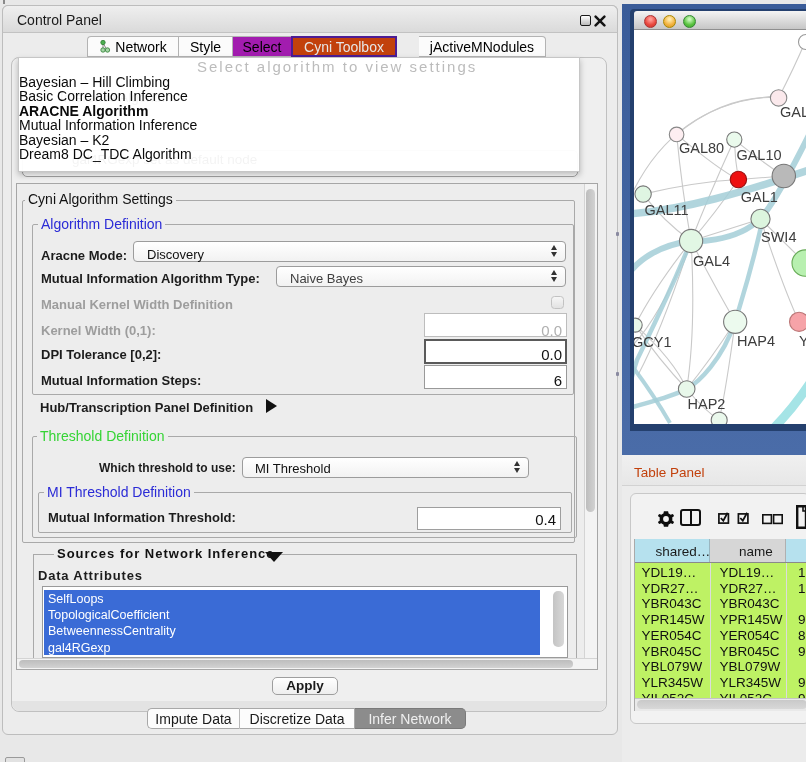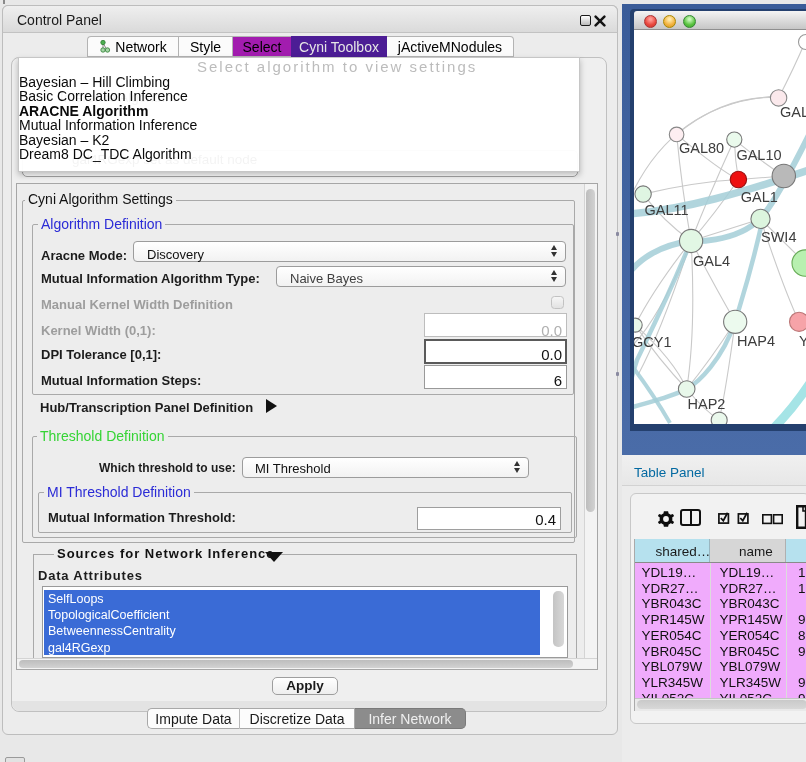--- a/index.html
+++ b/index.html
@@ -34,22 +34,22 @@
       <line x1="4" y1="3" x2="8" y2="10" stroke="#888" stroke-width="1"></line>
       <line x1="4" y1="3" x2="4" y2="10" stroke="#888" stroke-width="1"></line>
       <circle cx="4" cy="2.5" r="2.2" fill="#4caf50" stroke="#2e7d32" stroke-width="0.8"></circle>
       <circle cx="4" cy="10" r="2.2" fill="#a5d6a7" stroke="#2e7d32" stroke-width="0.8"></circle>
       <circle cx="8.5" cy="10" r="2.2" fill="#a5d6a7" stroke="#2e7d32" stroke-width="0.8"></circle>
     </svg>
     <span>Network</span>
     </div>
   <div style="width:54px;background:#fbfbfb;border:1px solid #b3b3b3;border-right:none;box-sizing:border-box;display:flex;align-items:center;justify-content:center;">Style</div>
   <div style="width:59px;background:#a21caf;border:1px solid #b3b3b3;border-right:none;box-sizing:border-box;display:flex;align-items:center;justify-content:center;">Select</div>
-  <div style="width:96px;background:#4c1d95;border:5px solid #4c1d95;box-sizing:border-box;display:flex;align-items:center;justify-content:center;color:#e6e6e6;">Cyni Toolbox</div>
-  <div style="width:127px;background:#fbfbfb;border:1px solid #b3b3b3;border-left:none;border-radius:0 4px 0 0;box-sizing:border-box;display:flex;align-items:center;justify-content:center;">jActiveMNodules</div>
+  <div style="width:106px;background:#c2410c;border:2px solid #4c1d95;box-sizing:border-box;display:flex;align-items:center;justify-content:center;color:#e6e6e6;">Cyni Toolbox</div>
+  <div style="width:127px;background:#fbfbfb;border:1px solid #b3b3b3;border-left:none;border-radius:0 4px 0 0;box-sizing:border-box;display:flex;align-items:center;justify-content:center;margin-left:22px;">jActiveMNodules</div>
 </div>
 
 <div class="abs" style="left:11px;top:57px;width:596px;height:655px;background:#efefef;border:1px solid #c0c0c0;border-radius:8px;box-sizing:border-box;"></div>
 <div class="abs" style="left:12px;top:701px;width:594px;height:10px;background:#e3e3e3;border-radius:0 0 8px 8px;"></div>
 
 <div class="abs" style="left:22px;top:150px;width:556px;height:27px;border:1px solid #a2a2a2;border-radius:5px;background:#fcfcfc;box-sizing:border-box;"></div>
 
 <div class="abs" style="left:16px;top:183px;width:582px;height:487px;border:1px solid #a6a6a6;background:#ededed;box-sizing:border-box;"></div>
 
 <div class="abs" style="left:584px;top:184px;width:13px;height:474px;background:#f3f3f3;border-left:1px solid #d4d4d4;box-sizing:border-box;"></div>
@@ -74,21 +74,21 @@
 <div class="abs" style="left:290px;top:271px;font-size:13px;color:#404040;">Naive Bayes</div>
 <div class="stepper abs" style="left:551px;top:270px;"></div>
 
 <div class="abs lbl dis" style="left:41px;top:296.5px;font-size:13px;">Manual Kernel Width Definition</div>
 <div class="abs" style="left:551px;top:296px;width:13px;height:13px;background:linear-gradient(#f6f6f6,#e2e2e2);border:1px solid #c2c2c2;border-radius:3.5px;box-sizing:border-box;"></div>
 
 <div class="abs lbl dis" style="left:41px;top:322.5px;font-size:13px;">Kernel Width (0,1):</div>
 <div class="fld abs" style="left:424px;top:313px;width:143px;height:24px;border-color:#bdbdbd;"></div>
 <div class="abs" style="left:424px;top:322px;width:138px;text-align:right;font-size:15px;color:#b0b0b0;">0.0</div>
 
-<div class="abs lbl" style="left:41px;top:346.5px;font-size:13px;">DPI Tolerance [0,1]:</div>
+<div class="abs lbl" style="left:41px;top:346.5px;font-size:13px;">DPI Tolerance [0,2]:</div>
 <div class="fld abs" style="left:424px;top:339px;width:143px;height:25px;border:2px solid #5a5a5a;"></div>
 <div class="abs" style="left:424px;top:346px;width:138px;text-align:right;font-size:15px;color:#111;">0.0</div>
 
 <div class="abs lbl" style="left:41px;top:372.5px;font-size:13px;">Mutual Information Steps:</div>
 <div class="fld abs" style="left:424px;top:365px;width:143px;height:24px;border-color:#999;"></div>
 <div class="abs" style="left:424px;top:372px;width:138px;text-align:right;font-size:15px;color:#111;">6</div>
 
 <div class="abs lbl" style="left:40px;top:400px;font-size:13px;">Hub/Transcription Panel Definition</div>
 <div class="abs" style="left:266px;top:399px;width:0;height:0;border-top:7px solid transparent;border-bottom:7px solid transparent;border-left:11px solid #111;"></div>
 
@@ -204,21 +204,21 @@
     <text x="59" y="236">GAL4</text>
     <text x="-2" y="317">GCY1</text>
     <text x="103.1" y="316">HAP4</text>
     <text x="165" y="316">Y</text>
     <text x="53.5" y="379">HAP2</text>
   </g>
 </svg>
 </div>
 
 <div class="abs" style="left:622px;top:455px;width:184px;height:31px;background:linear-gradient(#f0f0f0,#e7e7e7);border-bottom:1px solid #d2d2d2;box-sizing:border-box;"></div>
-<div class="abs" style="left:634px;top:464.5px;font-size:13.5px;color:#0369a1;">Table Panel</div>
+<div class="abs" style="left:634px;top:464.5px;font-size:13.5px;color:#c2410c;">Table Panel</div>
 <div class="abs" style="left:622px;top:486px;width:184px;height:276px;background:#ececec;"></div>
 
 <div class="abs" style="left:630px;top:493px;width:180px;height:231px;background:#f2f2f2;border:1px solid #c8c8c8;border-radius:6px;box-sizing:border-box;"></div>
 
 <svg class="abs" style="left:655px;top:508px;" width="22" height="22" viewBox="0 0 22 22">
   <g fill="#0d0d0d">
     <path d="M11 3.2 L13.1 3.2 L13.6 5.6 A5.9 5.9 0 0 1 15.6 6.8 L17.9 5.9 L19.1 7.9 L17.2 9.5 A5.9 5.9 0 0 1 17.2 12.5 L19.1 14.1 L17.9 16.1 L15.6 15.2 A5.9 5.9 0 0 1 13.6 16.4 L13.1 18.8 L8.9 18.8 L8.4 16.4 A5.9 5.9 0 0 1 6.4 15.2 L4.1 16.1 L2.9 14.1 L4.8 12.5 A5.9 5.9 0 0 1 4.8 9.5 L2.9 7.9 L4.1 5.9 L6.4 6.8 A5.9 5.9 0 0 1 8.4 5.6 L8.9 3.2 Z M11 8.1 A2.9 2.9 0 1 0 11 13.9 A2.9 2.9 0 1 0 11 8.1 Z"></path>
   </g>
 </svg>
 <div class="abs" style="left:680px;top:509px;width:21px;height:17px;border:2.4px solid #111;border-radius:3px;box-sizing:border-box;"></div>
@@ -231,21 +231,21 @@
 </svg>
 <svg class="abs" style="left:762px;top:513.5px;" width="21" height="11" viewBox="0 0 21 11">
   <rect x="0.8" y="0.8" width="8.6" height="8.6" fill="none" stroke="#111" stroke-width="1.6"></rect>
   <rect x="11.6" y="0.8" width="8.6" height="8.6" fill="none" stroke="#111" stroke-width="1.6"></rect>
 </svg>
 <svg class="abs" style="left:796px;top:505px;" width="10" height="24" viewBox="0 0 10 24">
   <path d="M1.2 1.2 H10 V22.8 H1.2 Z" fill="none" stroke="#111" stroke-width="2.4"></path>
   <path d="M7 1 V6 H12" fill="none" stroke="#111" stroke-width="1.6"></path>
 </svg>
 
-<div class="abs" style="left:634px;top:539px;width:172px;height:172px;background:#f0abfc;border-left:1px solid #aaa;box-sizing:border-box;overflow:hidden;">
+<div class="abs" style="left:634px;top:539px;width:172px;height:172px;background:#bef264;border-left:1px solid #aaa;box-sizing:border-box;overflow:hidden;">
   <div style="position:absolute;left:0;top:0;width:75px;height:24px;background:#b6e1ee;border-right:1px solid #9ab6c0;box-sizing:border-box;"></div>
   <div style="position:absolute;left:75px;top:0;width:76px;height:24px;background:#d6d6d6;border-right:1px solid #b0b0b0;box-sizing:border-box;"></div>
   <div style="position:absolute;left:151px;top:0;width:21px;height:24px;background:#b6e1ee;"></div>
   <div style="position:absolute;left:0;top:22.5px;width:172px;height:1.5px;background:#8a8a8a;"></div>
   <div style="position:absolute;left:20.5px;top:4.5px;font-size:13.5px;color:#1a1a1a;">shared…</div>
   <div style="position:absolute;left:104px;top:4.5px;font-size:13.5px;color:#1a1a1a;">name</div>
   <div style="position:absolute;left:75px;top:24px;width:1px;height:148px;background:#dcdcdc;"></div>
   <div style="position:absolute;left:151px;top:24px;width:1px;height:148px;background:#dcdcdc;"></div>
   <div style="position:absolute;left:6.5px;top:26px;font-size:13.5px;color:#111;line-height:15.72px;">YDL19…<br>YDR27…<br>YBR043C<br>YPR145W<br>YER054C<br>YBR045C<br>YBL079W<br>YLR345W<br>YIL052C</div>
   <div style="position:absolute;left:84.5px;top:26px;font-size:13.5px;color:#111;line-height:15.72px;">YDL19…<br>YDR27…<br>YBR043C<br>YPR145W<br>YER054C<br>YBR045C<br>YBL079W<br>YLR345W<br>YIL052C</div>

